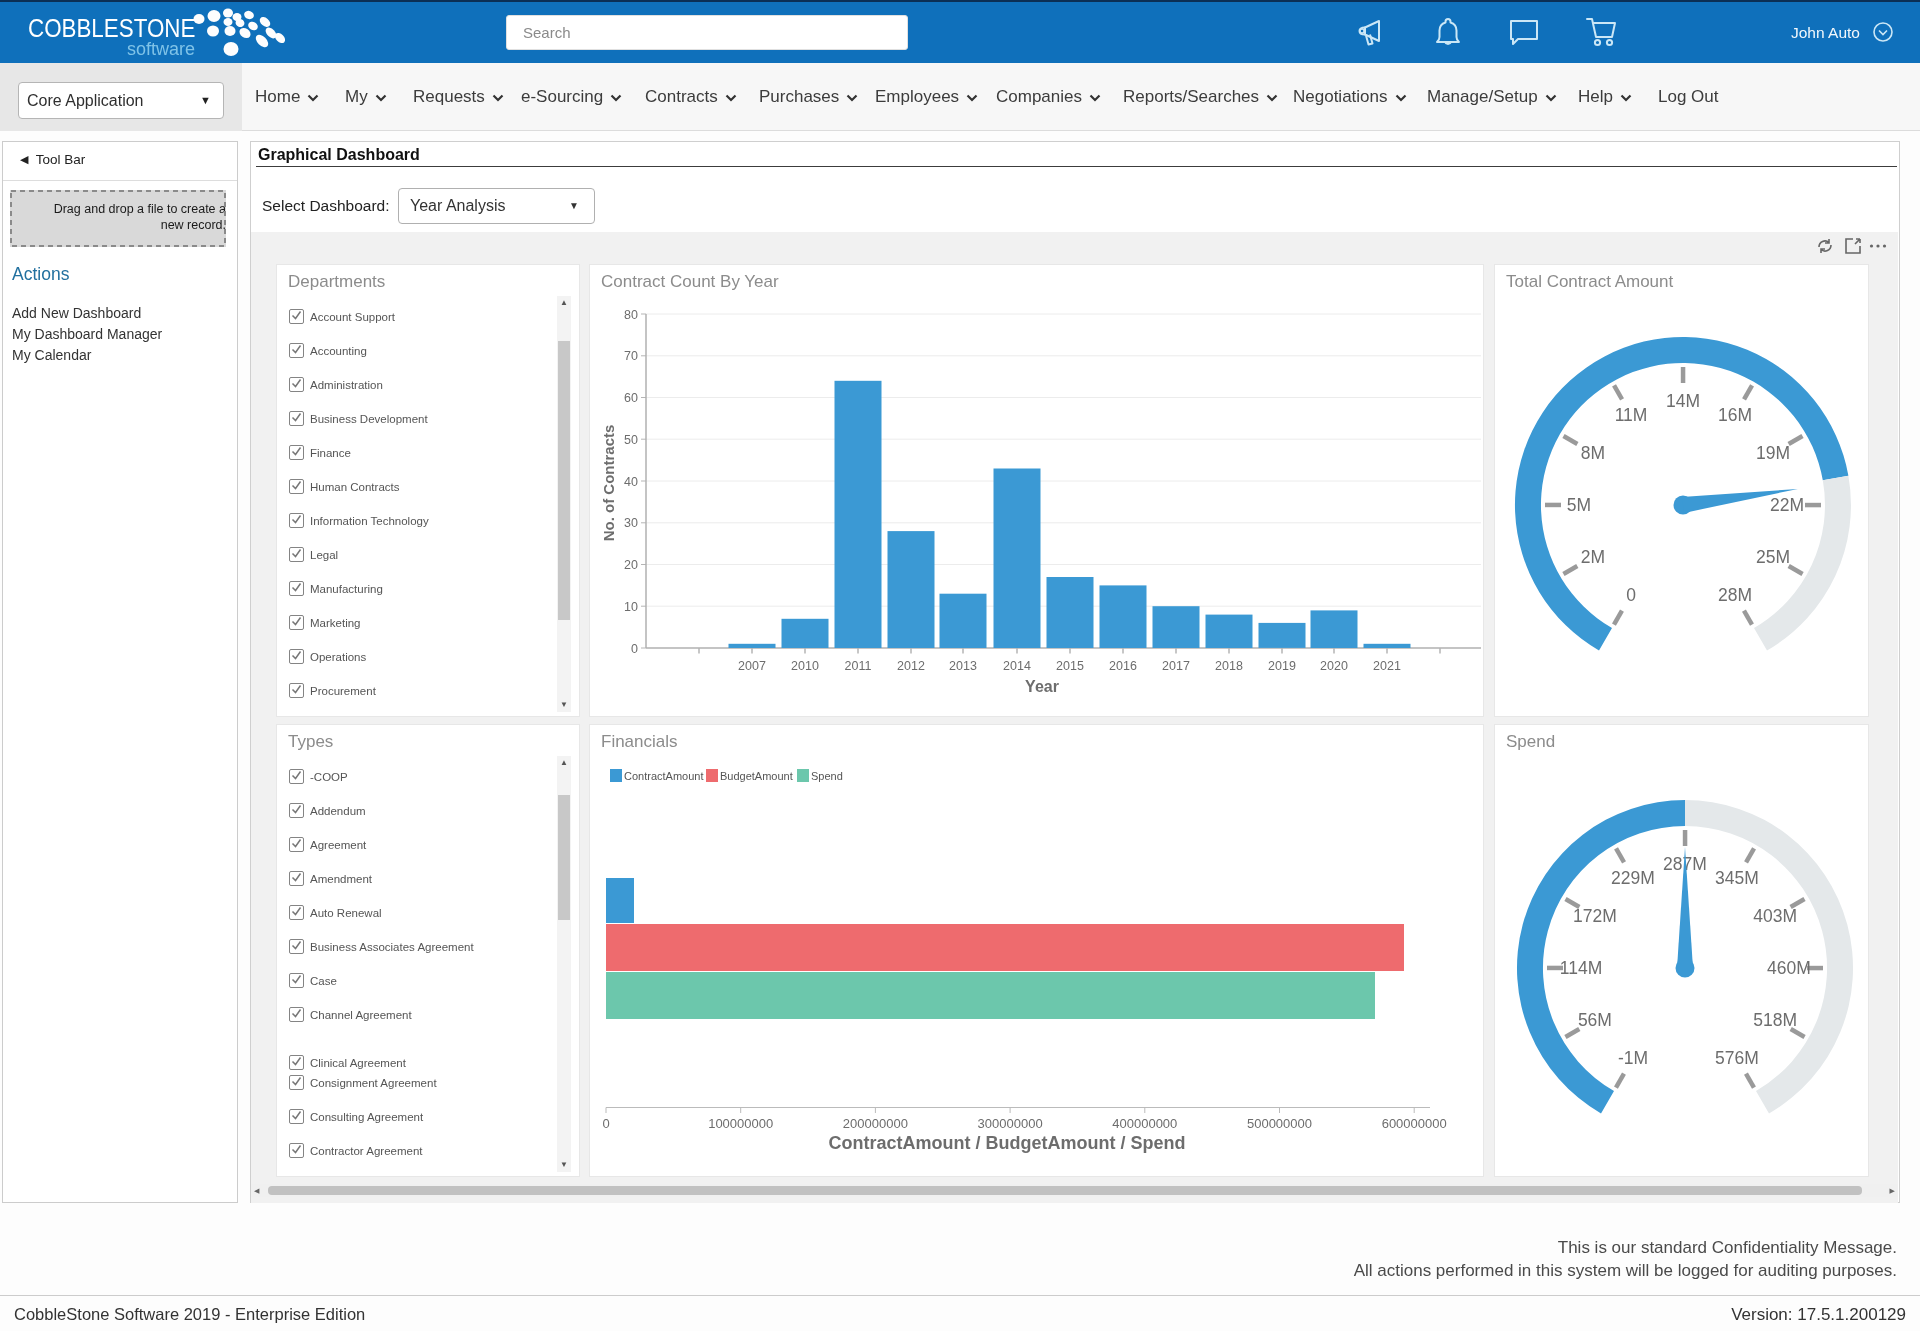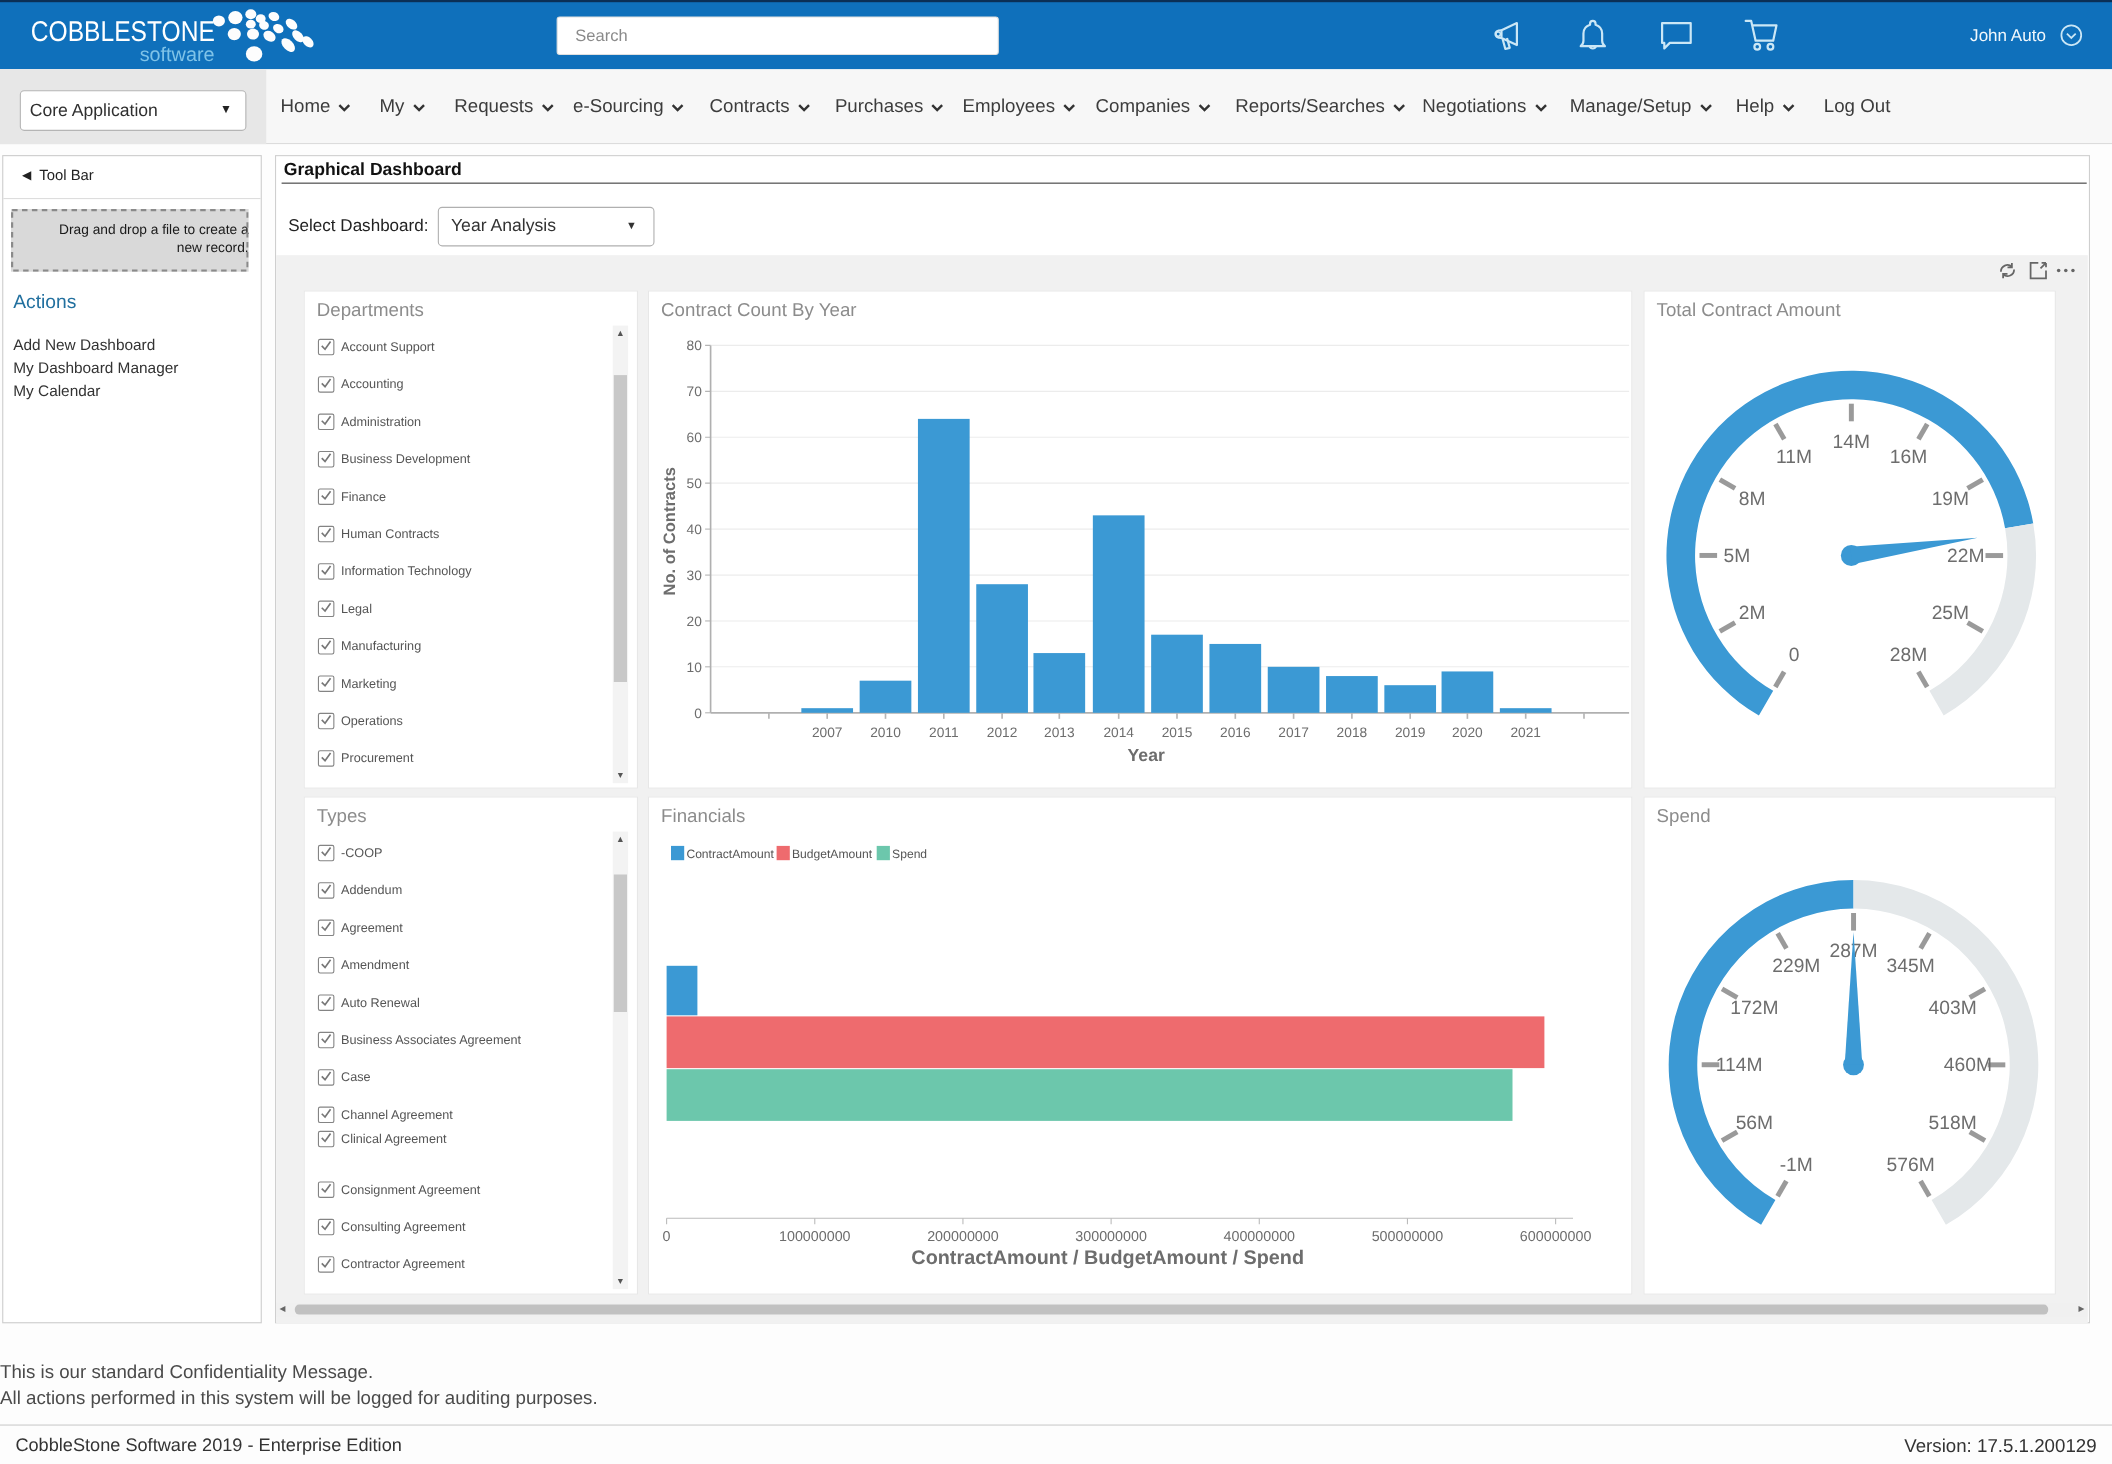--- a/index.html
+++ b/index.html
@@ -188,21 +188,21 @@
         </svg></span><span class="cblab">Auto Renewal</span></div>
     <div style="position:absolute;left:12px;top:212px;height:15px"><span class="cb"><svg width="11" height="11" viewBox="0 0 11 11">
           <path d="M1.5 5.5 L4.5 8.5 L9.5 1.5" stroke="#777" stroke-width="1.5" fill="none"></path>
         </svg></span><span class="cblab">Business Associates Agreement</span></div>
     <div style="position:absolute;left:12px;top:246px;height:15px"><span class="cb"><svg width="11" height="11" viewBox="0 0 11 11">
           <path d="M1.5 5.5 L4.5 8.5 L9.5 1.5" stroke="#777" stroke-width="1.5" fill="none"></path>
         </svg></span><span class="cblab">Case</span></div>
     <div style="position:absolute;left:12px;top:280px;height:15px"><span class="cb"><svg width="11" height="11" viewBox="0 0 11 11">
           <path d="M1.5 5.5 L4.5 8.5 L9.5 1.5" stroke="#777" stroke-width="1.5" fill="none"></path>
         </svg></span><span class="cblab">Channel Agreement</span></div>
-    <div style="position:absolute;left:12px;top:302px;height:15px"><span class="cb"><svg width="11" height="11" viewBox="0 0 11 11">
+    <div style="position:absolute;left:12px;top:328px;height:15px"><span class="cb"><svg width="11" height="11" viewBox="0 0 11 11">
           <path d="M1.5 5.5 L4.5 8.5 L9.5 1.5" stroke="#777" stroke-width="1.5" fill="none"></path>
         </svg></span><span class="cblab">Clinical Agreement</span></div>
     <div style="position:absolute;left:12px;top:348px;height:15px"><span class="cb"><svg width="11" height="11" viewBox="0 0 11 11">
           <path d="M1.5 5.5 L4.5 8.5 L9.5 1.5" stroke="#777" stroke-width="1.5" fill="none"></path>
         </svg></span><span class="cblab">Consignment Agreement</span></div>
     <div style="position:absolute;left:12px;top:382px;height:15px"><span class="cb"><svg width="11" height="11" viewBox="0 0 11 11">
           <path d="M1.5 5.5 L4.5 8.5 L9.5 1.5" stroke="#777" stroke-width="1.5" fill="none"></path>
         </svg></span><span class="cblab">Consulting Agreement</span></div>
     <div style="position:absolute;left:12px;top:416px;height:15px"><span class="cb"><svg width="11" height="11" viewBox="0 0 11 11">
           <path d="M1.5 5.5 L4.5 8.5 L9.5 1.5" stroke="#777" stroke-width="1.5" fill="none"></path>
@@ -379,15 +379,15 @@
       <text x="242.0" y="339.1" font-size="17.5" fill="#6d6d6d" text-anchor="middle" font-family="Liberation Sans, sans-serif">576M</text>
       <circle cx="190" cy="243" r="9.5" fill="#3b99d4"></circle>
       <polygon points="190.0,122.0 198.0,243.0 182.0,243.0" fill="#3b99d4"></polygon>
     </svg>
 </div>
 <div class="abs" style="left:251px;top:1184px;width:1647px;height:13px;background:#f0f0f0">
     <div style="position:absolute;left:3px;top:0;font-size:7px;color:#666;line-height:13px">◀</div>
     <div style="position:absolute;right:3px;top:0;font-size:7px;color:#666;line-height:13px">▶</div>
     <div style="position:absolute;left:17px;top:2px;width:1594px;height:9px;background:#c1c1c1;border-radius:4px"></div>
   </div>
-<div class="abs" style="left:0;top:1237px;width:1897px;text-align:left;font-size:17px;color:#4a4a4a;line-height:22.5px">This is our standard Confidentiality Message.<br>All actions performed in this system will be logged for auditing purposes.</div>
+<div class="abs" style="left:0;top:1237px;width:1897px;text-align:right;font-size:17px;color:#4a4a4a;line-height:22.5px">This is our standard Confidentiality Message.<br>All actions performed in this system will be logged for auditing purposes.</div>
 <div class="abs" style="left:0;top:1295px;width:1920px;height:1px;background:#ccc"></div>
 <div class="abs" style="left:14px;top:1305px;font-size:16.5px;color:#333">CobbleStone Software 2019 - Enterprise Edition</div>
 <div class="abs" style="right:14px;top:1305px;font-size:17px;color:#333">Version: 17.5.1.200129</div>
 </body></html>

